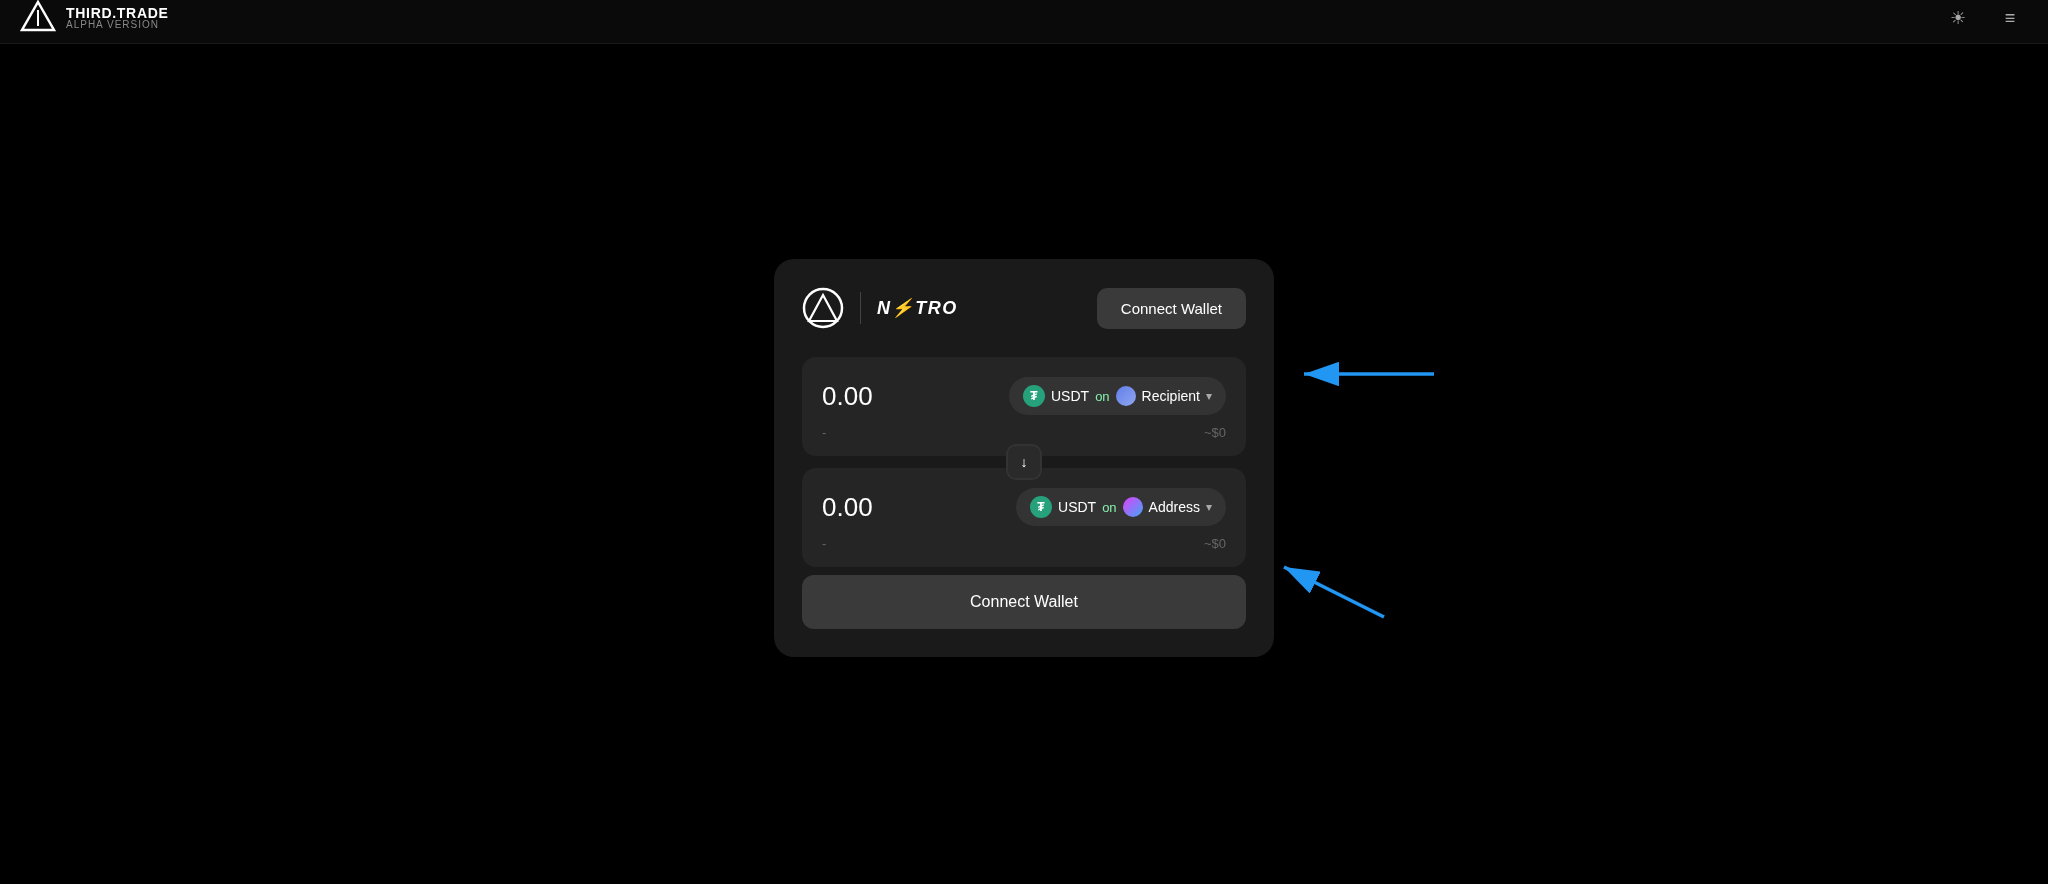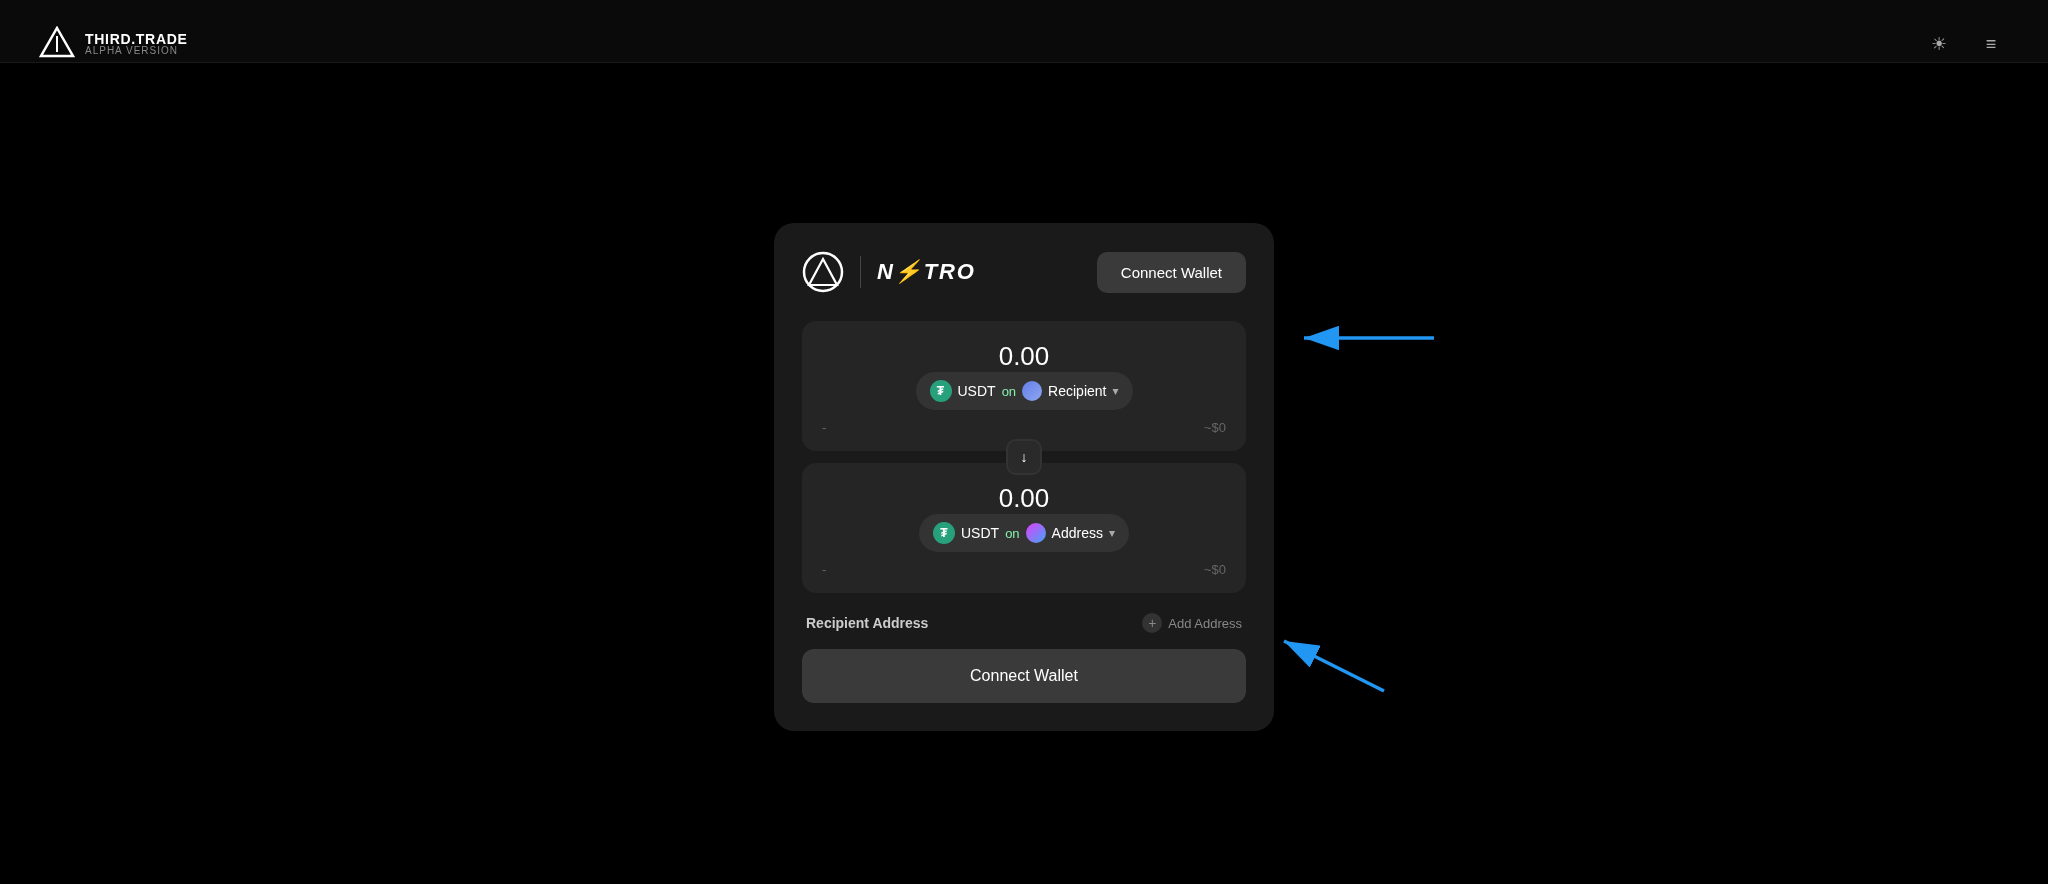--- a/index.html
+++ b/index.html
@@ -9,23 +9,23 @@
       color: #fff;
       font-family: -apple-system, BlinkMacSystemFont, 'Segoe UI', sans-serif;
       min-height: 884px;
       width: 2048px;
       overflow: hidden;
     }
 
     
     nav {
       display: flex;
-      align-items: flex-end;
-      padding: 0 39px;
-      height: 63px;
+      align-items: flex-start;
+      padding: 0 20px;
+      height: 44px;
       background: #0a0a0a;
       border-bottom: 1px solid #1a1a1a;
     }
 
     .nav-logo {
       display: flex;
       align-items: center;
       gap: 10px;
       margin-right: 48px;
     }
@@ -144,21 +144,21 @@
     }
 
     .divider-line {
       width: 1px;
       height: 32px;
       background: #444;
       margin: 0 4px;
     }
 
     .nitro-text {
-      font-size: 22px;
+      font-size: 18px;
       font-weight: 900;
       letter-spacing: 0.08em;
       color: #fff;
       font-style: italic;
     }
 
     .nitro-lightning {
       color: #f5a623;
     }
 
@@ -178,21 +178,20 @@
       background: #252525;
       border-radius: 14px;
       padding: 20px 20px 16px;
       margin-bottom: 4px;
     }
 
     .input-row {
       display: flex;
       align-items: center;
       justify-content: space-between;
-      flex-direction: column;
     }
 
     .amount-value {
       font-size: 26px;
       font-weight: 500;
       color: #fff;
     }
 
     .token-selector {
       display: flex;
@@ -423,27 +422,20 @@
             <span class="chevron-down">▾</span>
           </button>
         </div>
         <div class="sub-row">
           <span class="dash-text">-</span>
           <span class="usd-value">~$0</span>
         </div>
       </div>
 
       
-      <div class="recipient-row">
-        <span class="recipient-label">Recipient Address</span>
-        <button class="add-address-btn">
-          <span class="plus-circle">+</span>
-          <span>Add Address</span>
-        </button>
-      </div>
 
       
       <button class="connect-wallet-main">Connect Wallet</button>
 
     </div>
 
     <svg style="position:absolute; top: 90px; right: -180px; pointer-events:none;" width="160" height="50" viewBox="0 0 160 50">
       <defs>
         <marker id="arrowhead1" markerWidth="10" markerHeight="7" refX="10" refY="3.5" orient="auto">
           <polygon points="0 0, 10 3.5, 0 7" fill="#2196F3"></polygon>

